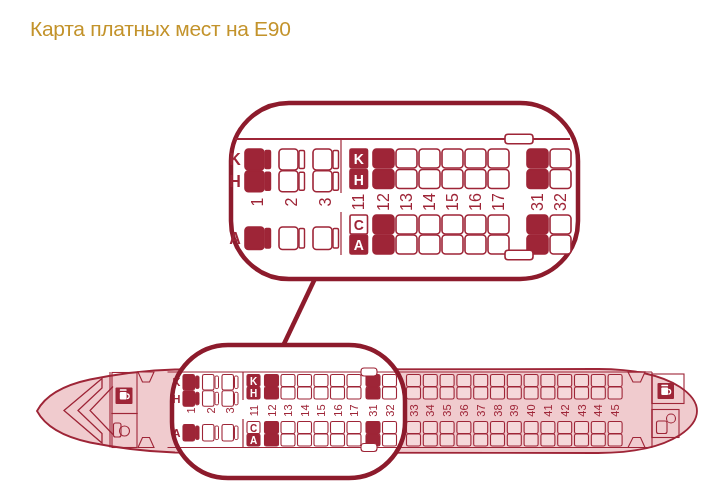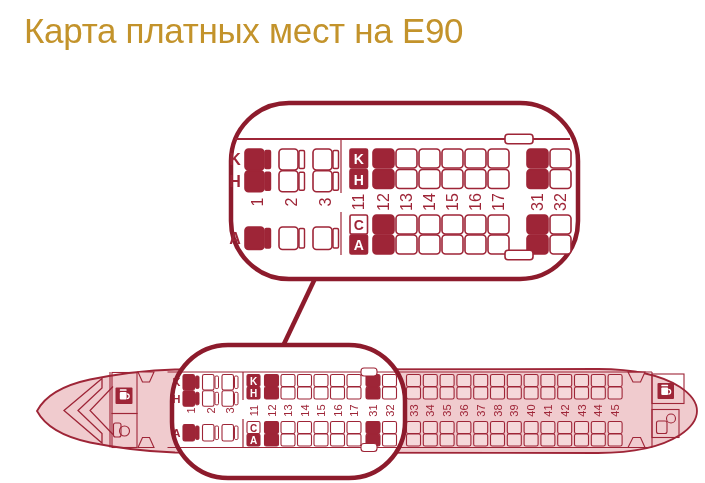--- a/index.html
+++ b/index.html
@@ -1,18 +1,18 @@
 <!DOCTYPE html>
 <html><head>
 <meta charset="utf-8">
 <style>
   html,body{margin:0;padding:0;background:#fff;}
   .stage{position:relative;width:705px;height:483px;background:#fff;overflow:hidden;
          font-family:"Liberation Sans",sans-serif;}
-  .title{position:absolute;left:18px;top:5px;margin:6px;font-size:35px;font-weight:400;
+  .title{position:absolute;left:18px;top:5px;margin:12px;font-size:21px;font-weight:400;
          letter-spacing:-0.3px;color:#C3932B;white-space:nowrap;}
   svg{position:absolute;left:0;top:0;}
   svg text{font-family:"Liberation Sans",sans-serif;}
 </style>
 </head>
 <body>
 
 <div class="stage">
   <h1 class="title" style="color: rgb(195, 147, 43);">Карта платных мест на Е90</h1>
   <svg id="diagram" width="705" height="483" viewBox="0 0 705 483">

